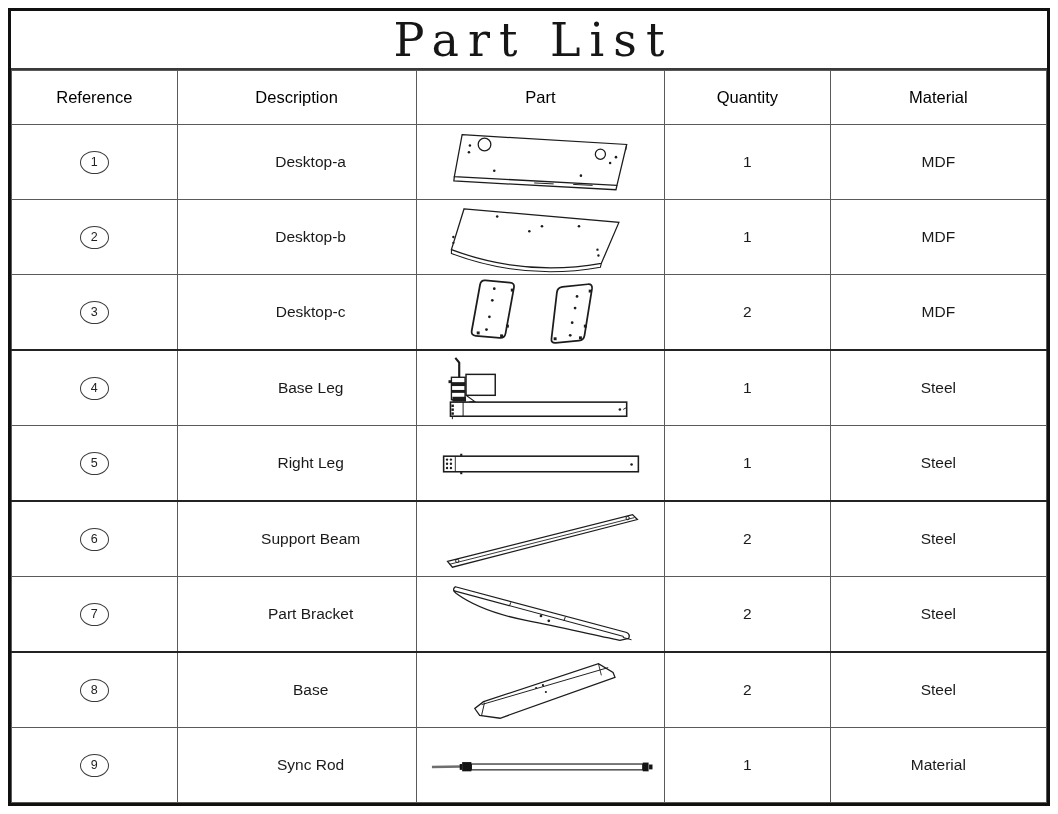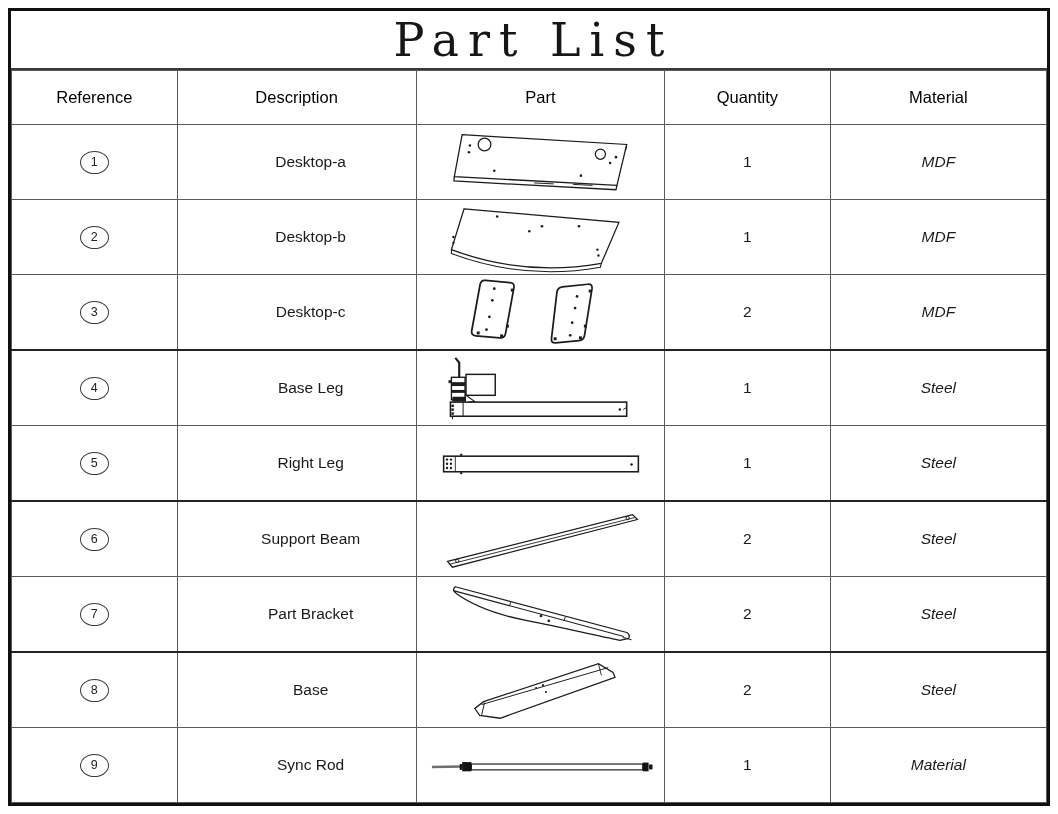--- a/index.html
+++ b/index.html
@@ -27,21 +27,21 @@
   }
   th, td {
     border:1px solid #5a5a5a; text-align:center; vertical-align:middle;
     padding:0; overflow:hidden;
   }
   thead tr { height:54px; }
   tbody tr { height:75px; }
   th { font-weight:normal; font-size:16.5px; color:#000000;margin-top:20px; }
   td.desc-cell  { font-size:15.5px;padding-left:28px; }
   td.qty-cell   { font-size:15.5px; }
-  td.mat-cell   { font-size:15.5px;font-style:italic; }
+  td.mat-cell   { font-size:15.5px; }
   
   tbody tr:nth-child(3) td,
   tbody tr:nth-child(5) td,
   tbody tr:nth-child(7) td { border-bottom-width:2px; border-bottom-color:#232323; }
   .ref-circle {
     display:inline-flex; align-items:center; justify-content:center;
     width:27px; height:21px; border:1.3px solid #3a3a3a; border-radius:50%;
     font-size:12.5px; color:#222; background:#fff;
   }
   td.part-cell svg { display:block; margin:0 auto; }

